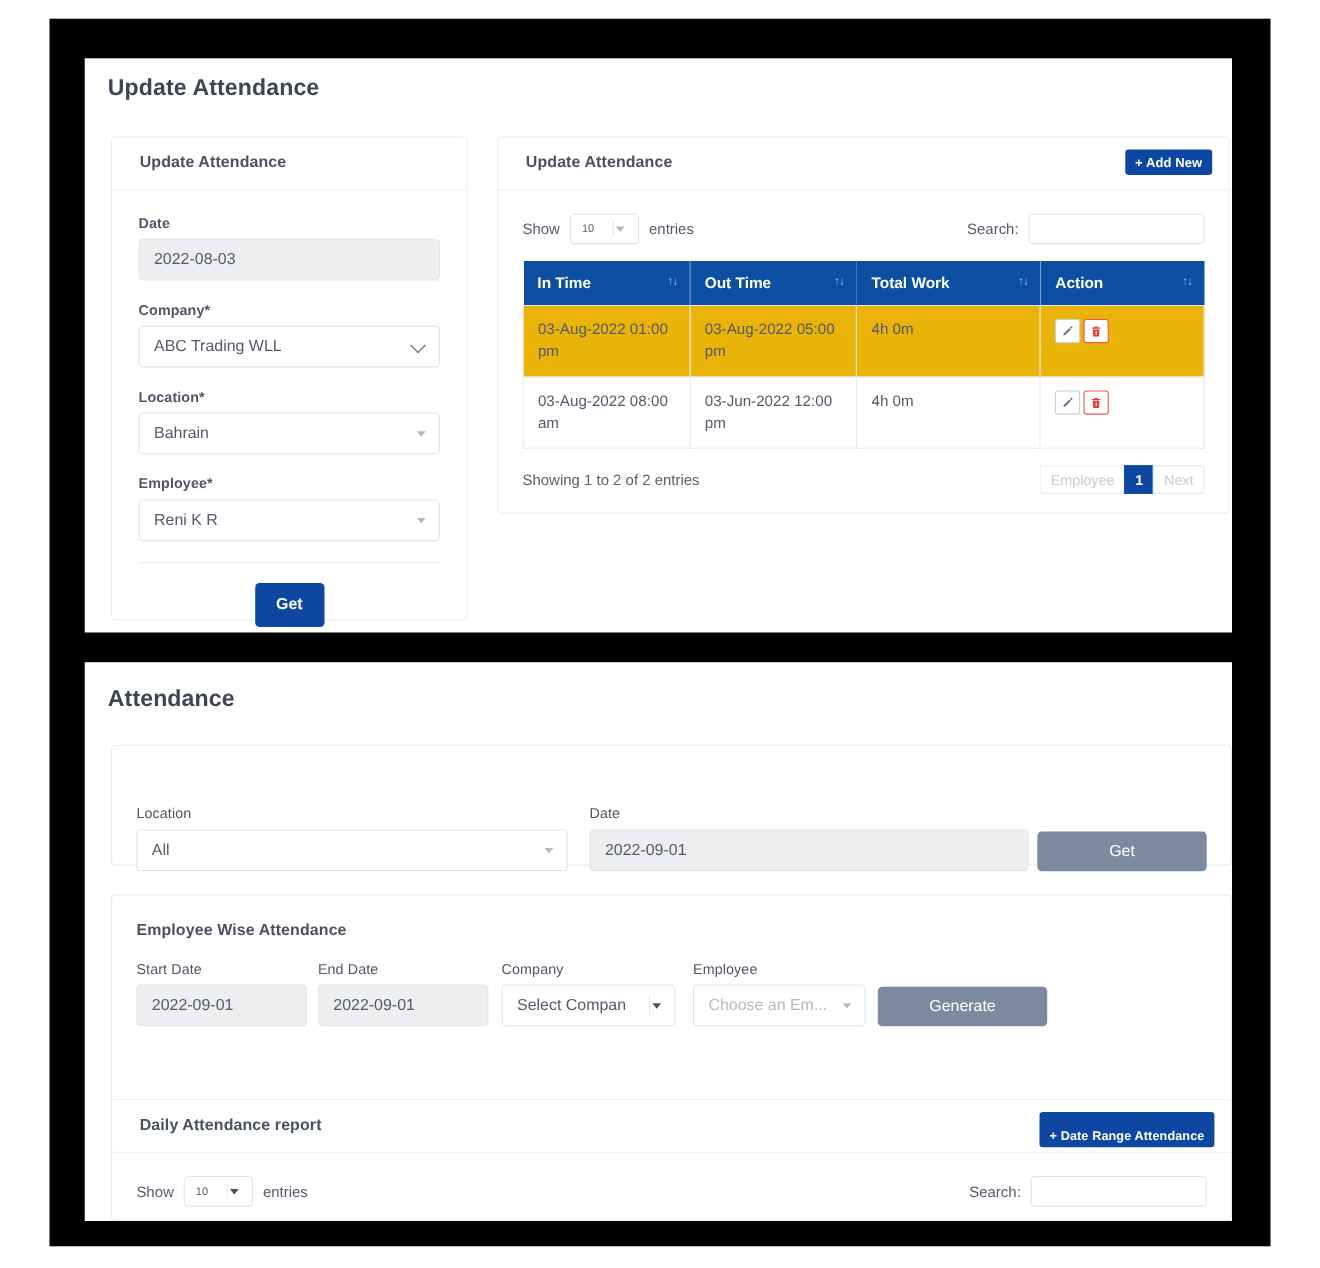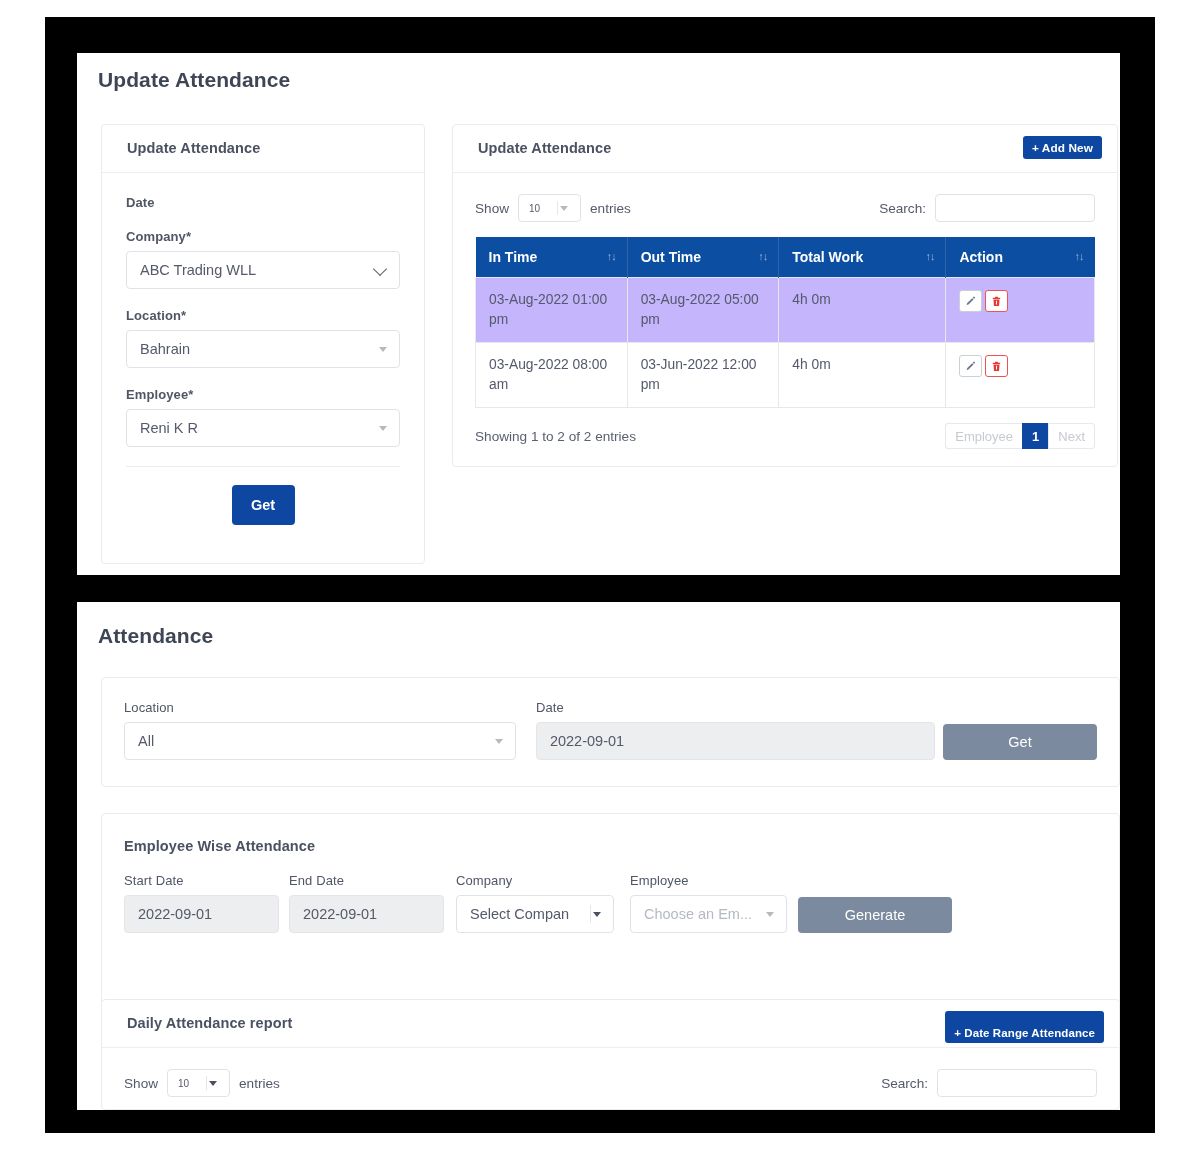--- a/index.html
+++ b/index.html
@@ -251,21 +251,21 @@
   }
   table.dt tbody td {
     font-size: 13.8px;
     color: #54596b;
     padding: 12px 13px;
     border: 1px solid #e6e8ea;
     vertical-align: top;
     line-height: 1.45;
     box-sizing: border-box;
   }
-  table.dt tbody tr.odd td { background: #c4b5fd; }
+  table.dt tbody tr.odd td { background: #eab308; }
   table.dt tbody tr.even td { background: #ffffff; }
 
   .act-btns { display: flex; gap: 3px; }
   .ico-btn {
     width: 23px;
     height: 22px;
     border-radius: 3px;
     display: flex;
     align-items: center;
     justify-content: center;
@@ -379,20 +379,21 @@
 <div class="page-title" id="title-update">Update Attendance</div>
 
 <div class="panel" id="panel-form">
   <div class="panel-head">
     <div class="panel-title">Update Attendance</div>
   </div>
   <div class="form-body">
 
     <div class="field-block">
       <div class="field-label">Date</div>
+      <div class="input-readonly">2022-08-03</div>
     </div>
 
     <div class="field-block">
       <div class="field-label">Company*</div>
       <div class="select-native">
         <span>ABC Trading WLL</span>
         <span class="chev"></span>
       </div>
     </div>
 
@@ -519,21 +520,21 @@
     </div>
   </div>
 </div>
 
 <div class="page-card" id="card-att"></div>
 
 <div class="page-title" id="title-att">Attendance</div>
 
 <div class="panel" id="panel-filter">
   <div class="filter-row">
-    <div class="fcol" style="width:404px;">
+    <div class="fcol" style="width:404px;margin-top:32px;">
       <span class="fl-label">Location</span>
       <div class="select2">
         <span>All</span>
         <span class="caret-down"></span>
       </div>
     </div>
     <div class="fcol" style="width:21px;"></div>
     <div class="fcol" style="width:412px;">
       <span class="fl-label">Date</span>
       <div class="input-readonly">2022-09-01</div>

